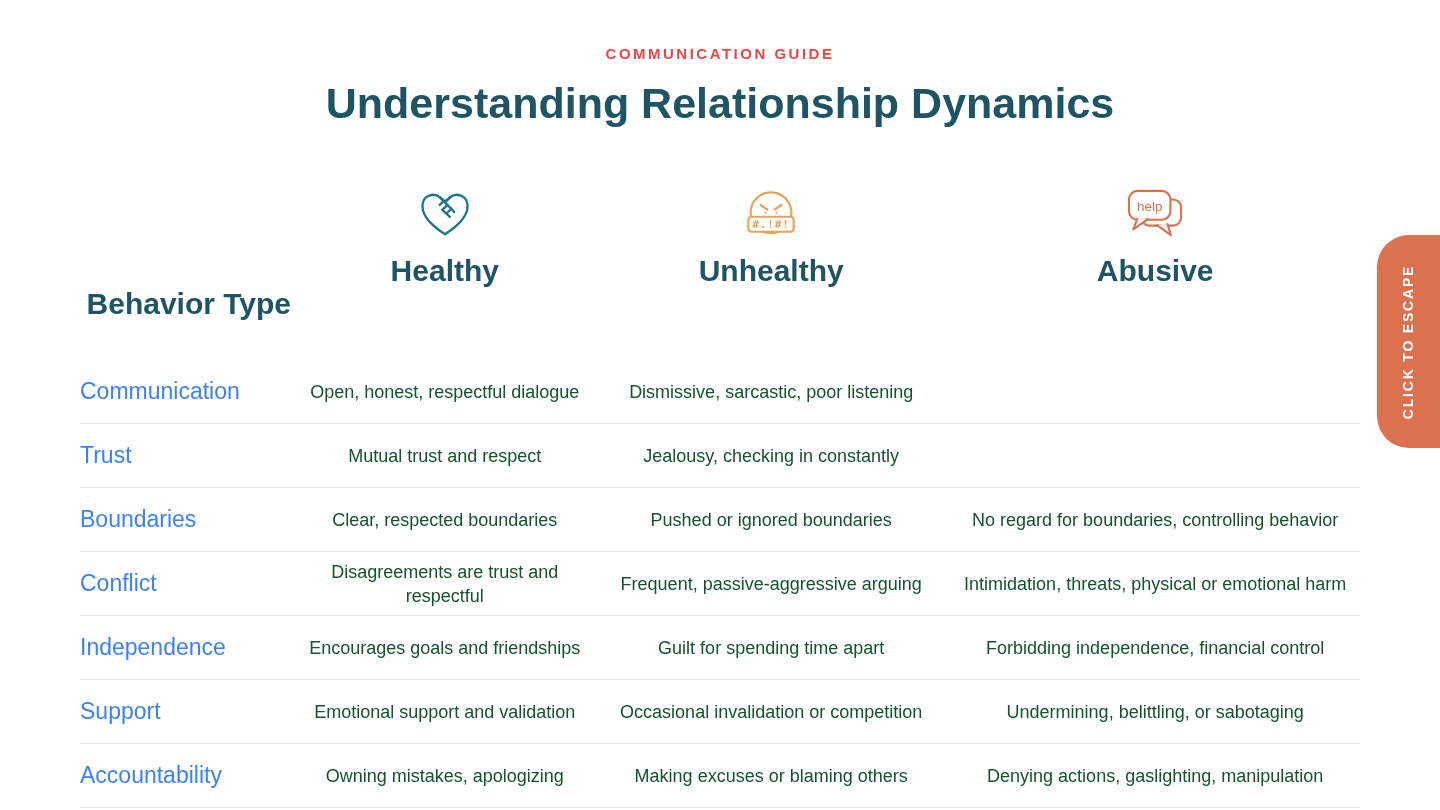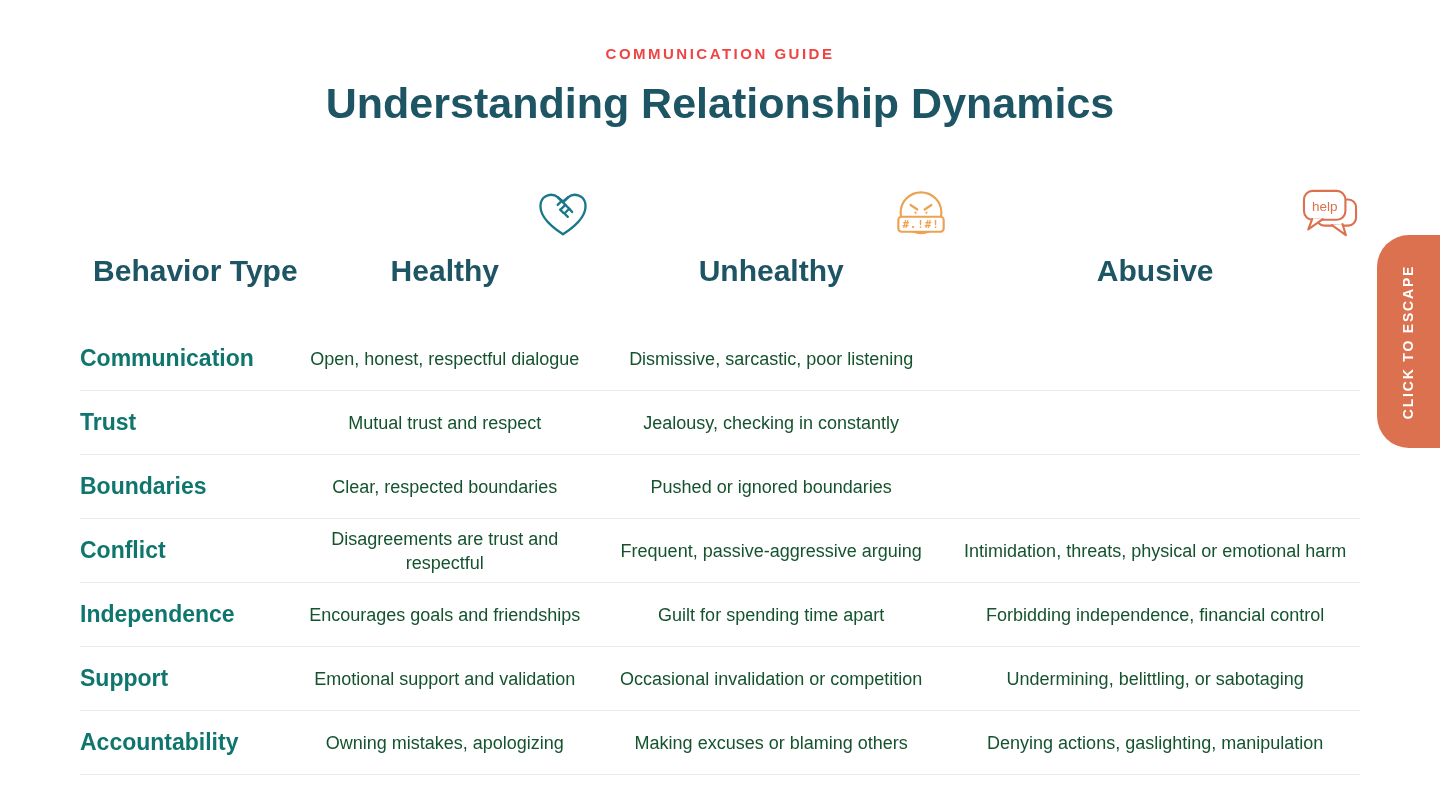--- a/index.html
+++ b/index.html
@@ -37,42 +37,42 @@
   }
   .grid {
     display: grid;
     grid-template-columns: 17% 23% 28% 32%;
   }
   .icon-row { margin-top: 56px; }
   .icon-cell {
     height: 58px;
     display: flex;
     align-items: center;
-    justify-content: flex-end;
+    justify-content: center;
   }
   .header-row { margin-top: 8px; }
   .col-header {
     font-size: 30px;
     font-weight: 600;
     color: #1d5565;
     text-align: center;
     line-height: 40px;
   }
-  .col-header.behavior-col { text-align: right; }
+  .col-header.behavior-col { text-align: center; margin-top: 33px; }
 
   .table-body { margin-top: 36px; }
   .row {
     height: 63px;
     align-items: center;
     border-bottom: 1px solid #e7e9ea;
   }
   .behavior {
     font-size: 23px;
-    font-weight: 700;
-    color: #0f766e;
+    font-weight: 400;
+    color: #3b82f6;
   }
   .cell {
     font-size: 18px;
     color: #14532d;
     text-align: center;
     line-height: 24px;
   }
 
   
   .escape-btn {
@@ -164,20 +164,21 @@
   <div class="grid row">
     <div class="behavior">Trust</div>
     <div class="cell">Mutual trust and respect</div>
     <div class="cell">Jealousy, checking in constantly</div>
   </div>
 
   <div class="grid row">
     <div class="behavior">Boundaries</div>
     <div class="cell">Clear, respected boundaries</div>
     <div class="cell">Pushed or ignored boundaries</div>
+    <div class="cell">No regard for boundaries, controlling behavior</div>
   </div>
 
   <div class="grid row">
     <div class="behavior">Conflict</div>
     <div class="cell">Disagreements are trust and respectful</div>
     <div class="cell">Frequent, passive-aggressive arguing</div>
     <div class="cell">Intimidation, threats, physical or emotional harm</div>
   </div>
 
   <div class="grid row">

